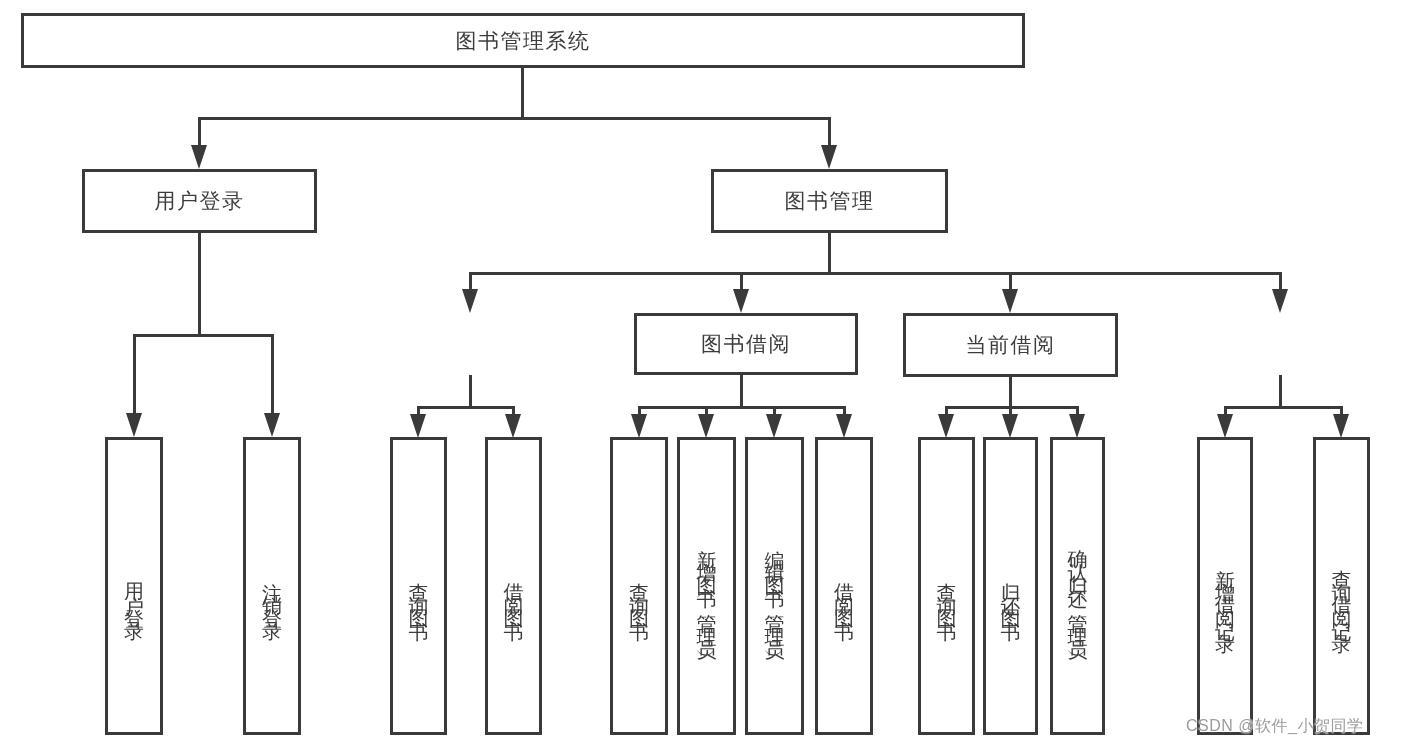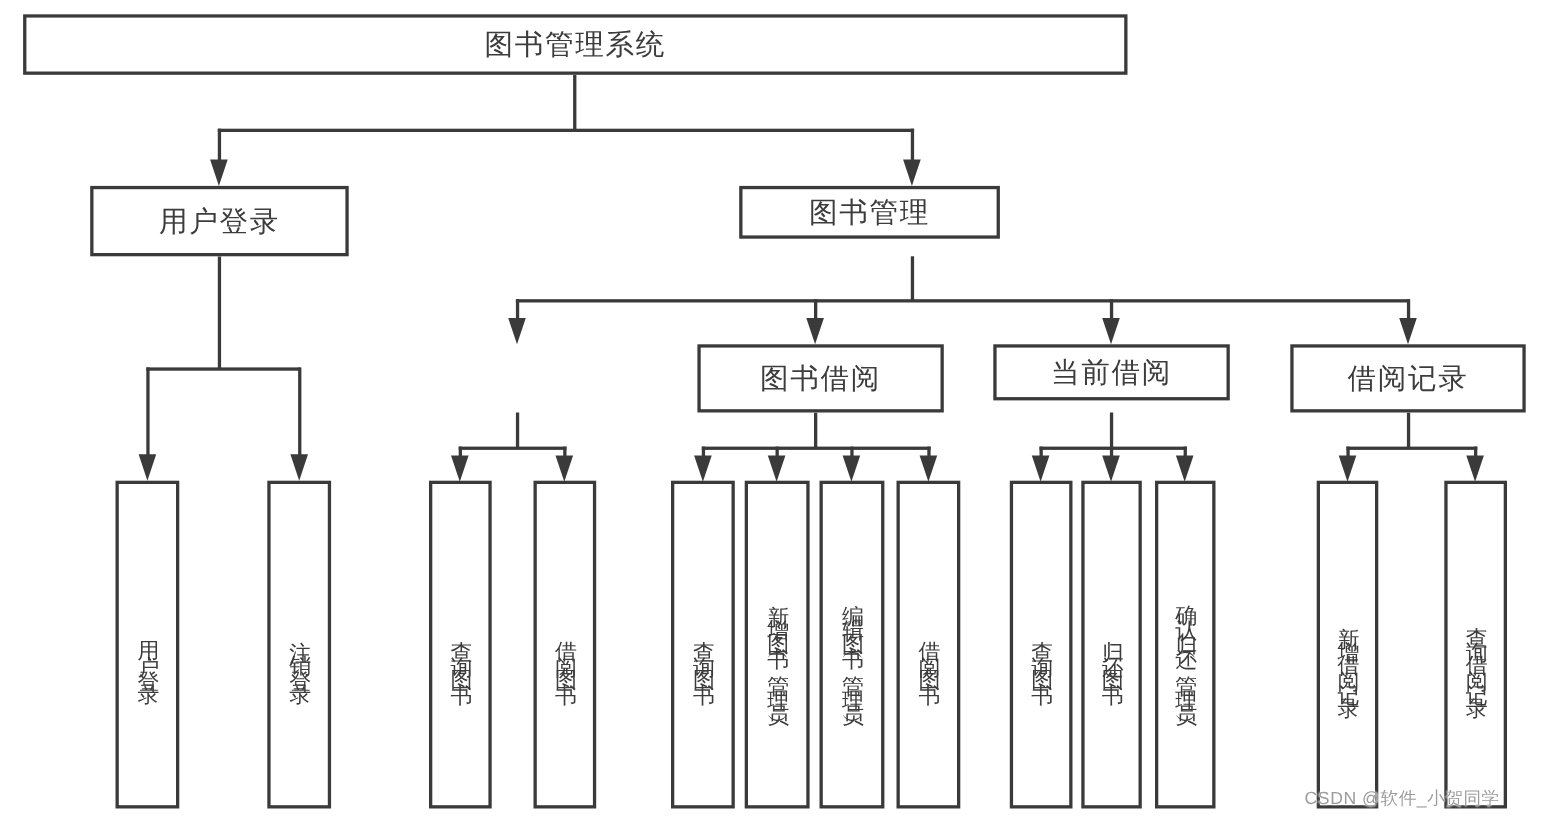--- a/index.html
+++ b/index.html
@@ -11,21 +11,21 @@
   html,body{margin:0;padding:0;background:#fff;}
   .canvas{
     position:relative;width:1405px;height:747px;background:var(--fill);
     overflow:hidden;font-family:"Liberation Sans","DejaVu Sans",sans-serif;
   }
   .box{
     position:absolute;box-sizing:border-box;background:var(--fill);
     border:3px solid var(--line);display:flex;align-items:center;justify-content:center;
     color:var(--text);z-index:2;
   }
-  .hbox span{font-size:26px;letter-spacing:1.5px;white-space:nowrap;text-align:center;}
+  .hbox span{font-size:21px;letter-spacing:1.5px;white-space:nowrap;text-align:center;}
   .vbox span{
     display:block;writing-mode:vertical-rl;text-orientation:mixed;
     font-size:20px;line-height:1.05;letter-spacing:13px;margin-bottom:-13px;
     white-space:nowrap;
   }
   .vline,.hline{position:absolute;background:var(--line);z-index:1;}
   .vline{width:3px;}
   .hline{height:3px;}
   .arrow{
     position:absolute;width:0;height:0;z-index:3;
@@ -50,21 +50,21 @@
   <div class="vline" style="left:521px;top:68px;height:51px"></div>
   <div class="hline" style="left:198px;top:117px;width:633px"></div>
   <div class="vline" style="left:198px;top:117px;height:29px"></div>
   <div class="arrow" style="left:191px;top:145px"></div>
   <div class="vline" style="left:828px;top:117px;height:29px"></div>
   <div class="arrow" style="left:821px;top:145px"></div>
 
   <div class="box hbox" style="left:82px;top:169px;width:235px;height:64px">
     <span>用户登录</span>
   </div>
-  <div class="box hbox" style="left:672px;top:169px;width:237px;height:48px">
+  <div class="box hbox" style="left:711px;top:169px;width:237px;height:64px">
     <span>图书管理</span>
   </div>
 
   <div class="vline" style="left:198px;top:233px;height:103px"></div>
   <div class="hline" style="left:133px;top:334px;width:140px"></div>
   <div class="vline" style="left:133px;top:334px;height:81px"></div>
   <div class="arrow" style="left:126px;top:413px"></div>
   <div class="vline" style="left:271px;top:334px;height:81px"></div>
   <div class="arrow" style="left:264px;top:413px"></div>
 
@@ -75,25 +75,22 @@
   <div class="vline" style="left:740px;top:272px;height:19px"></div>
   <div class="arrow" style="left:733px;top:289px"></div>
   <div class="vline" style="left:1009px;top:272px;height:19px"></div>
   <div class="arrow" style="left:1002px;top:289px"></div>
   <div class="vline" style="left:1279px;top:272px;height:19px"></div>
   <div class="arrow" style="left:1272px;top:289px"></div>
 
   <div class="box hbox" style="left:634px;top:313px;width:224px;height:62px">
     <span>图书借阅</span>
   </div>
-  <div class="box hbox" style="left:903px;top:313px;width:215px;height:51px">
+  <div class="box hbox" style="left:903px;top:313px;width:215px;height:64px">
     <span>当前借阅</span>
-  </div>
-  <div class="box hbox" style="left:1173px;top:313px;width:214px;height:62px">
-    <span>借阅记录</span>
   </div>
 
   <div class="vline" style="left:469px;top:375px;height:33px"></div>
   <div class="vline" style="left:740px;top:375px;height:33px"></div>
   <div class="vline" style="left:1009px;top:375px;height:33px"></div>
   <div class="vline" style="left:1279px;top:375px;height:33px"></div>
 
   <div class="hline" style="left:417px;top:406px;width:98px"></div>
   <div class="hline" style="left:638px;top:406px;width:208px"></div>
   <div class="hline" style="left:945px;top:406px;width:134px"></div>

